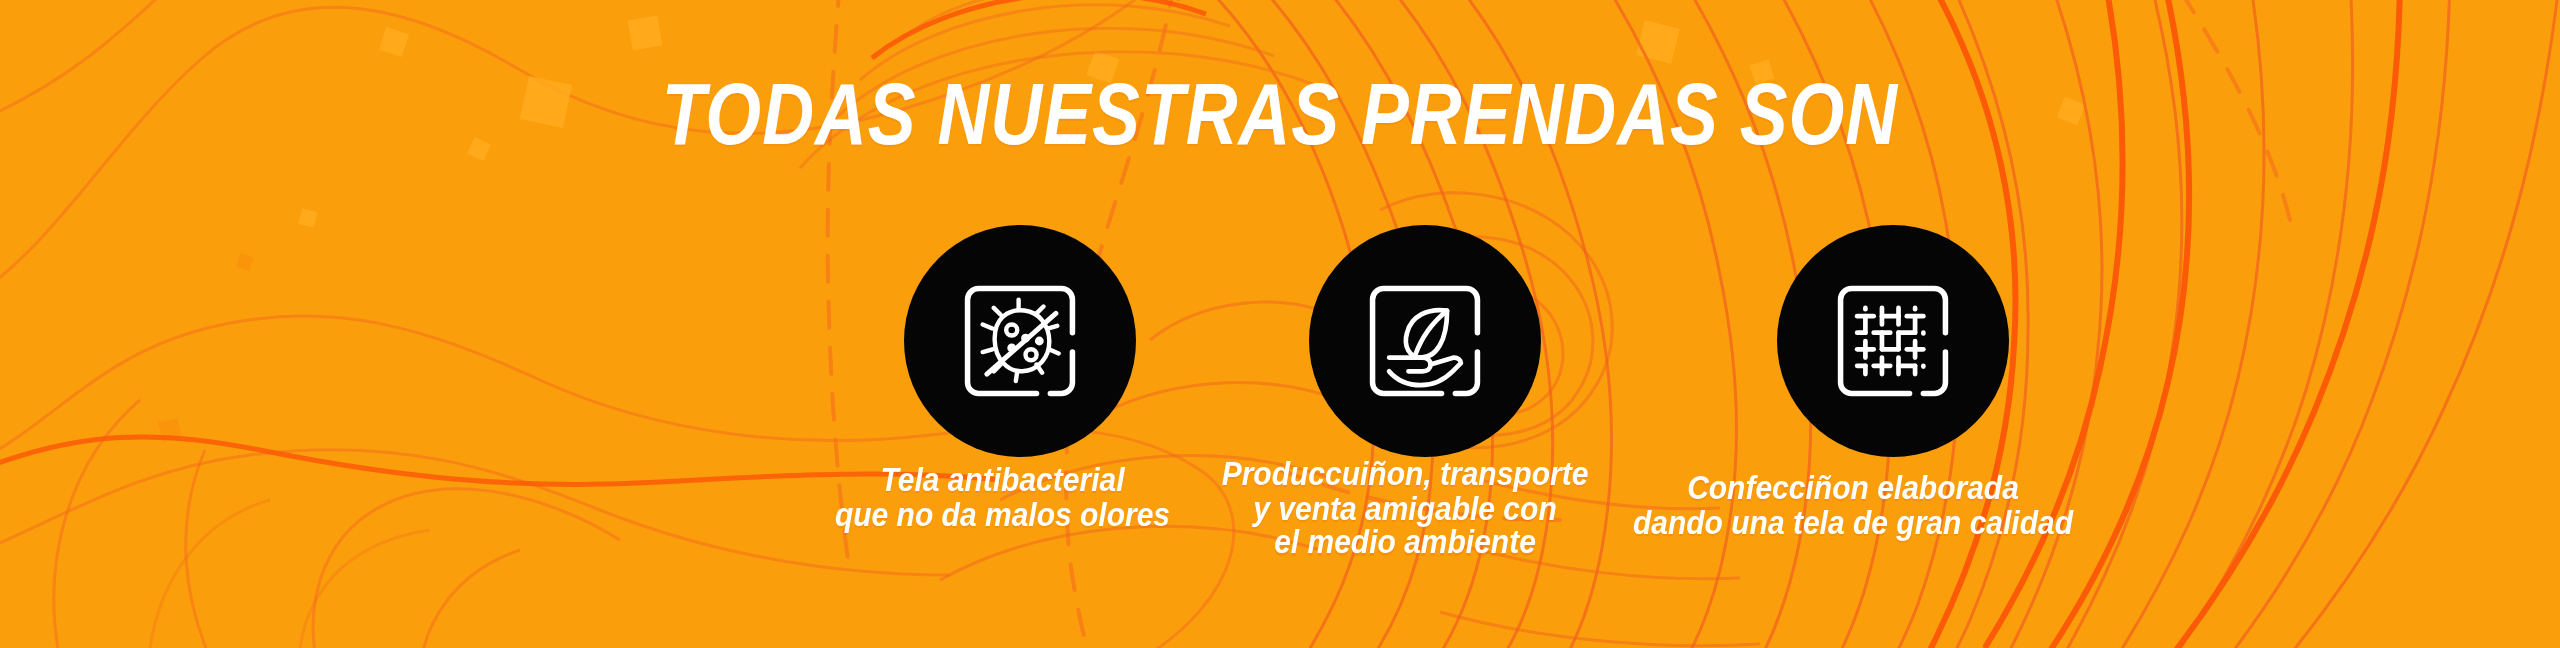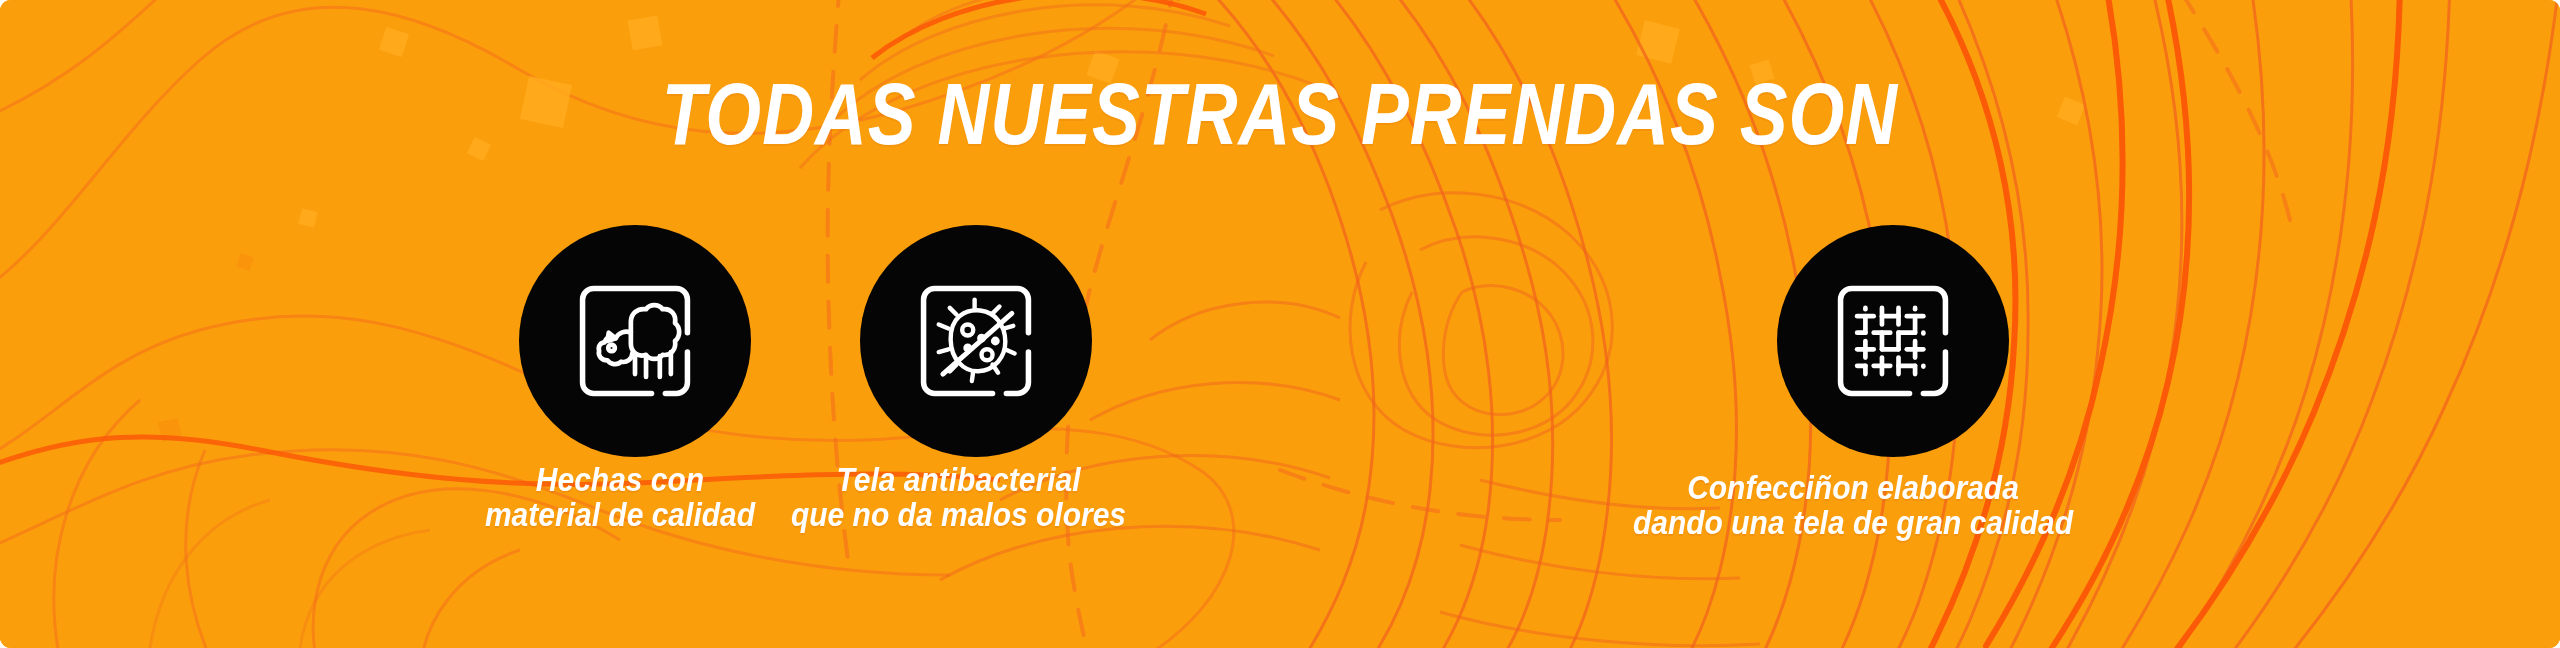--- a/index.html
+++ b/index.html
@@ -8,21 +8,20 @@
     padding: 0;
     background: #ffffff;
   }
   #banner {
     position: relative;
     width: 2560px;
     height: 648px;
     overflow: hidden;
     background: #FB9E0C;
     font-family: "Liberation Sans", sans-serif;
-    border-radius: 11px;
   }
   #bg-svg {
     position: absolute;
     inset: 0;
     width: 2560px;
     height: 648px;
     display: block;
   }
   .content-layer {
     position: absolute;
@@ -60,21 +59,21 @@
   }
   .feature {
     position: absolute;
     top: 0;
     width: 360px;
     display: flex;
     flex-direction: column;
     align-items: center;
   }
   .feature-0 { left: 455px; }
-  .feature-1 { left: 796px; }
+  .feature-1 { left: 840px; }
   .feature-2 { left: 1245px; }
   .feature-3 { left: 1713px; }
 
   .icon-circle {
     width: 232px;
     height: 232px;
     border-radius: 50%;
     background: #050505;
     display: flex;
     align-items: center;
@@ -216,38 +215,20 @@
       <path d="M300,648 C310,580 360,540 430,530"></path>
     </g>
   </svg>
 
   <div class="content-layer">
 
     <h1 id="page-title">TODAS NUESTRAS PRENDAS SON</h1>
 
     <div id="features">
 
-      <div class="feature feature-0">
-        <div class="icon-circle">
-          <svg viewBox="0 0 100 100" aria-hidden="true">
-            <g fill="none" stroke="#ffffff" stroke-width="4" stroke-linecap="round" stroke-linejoin="round">
-              <path d="M88,58 L88,80 A8,8 0 0 1 80,88 L72,88 M62,88 L20,88 A8,8 0 0 1 12,80 L12,20 A8,8 0 0 1 20,12 L80,12 A8,8 0 0 1 88,20 L88,44"></path>
-            </g>
-            <g fill="none" stroke="#ffffff" stroke-width="3.4" stroke-linecap="round" stroke-linejoin="round">
-              <path d="M47,36 C47,30 52,26 58,27 C61,23 67,23 70,27 C76,26 80,31 79,37 C83,40 83,47 79,50 C80,56 76,61 70,60 C67,64 61,64 58,60 C52,62 47,58 47,52 Z"></path>
-              <path d="M47,44 C43,42 38,44 36,48 C33,46 29,47 28,51 C25,51 23,54 24,57 C23,61 26,64 30,64 C32,67 37,68 40,65 C44,66 48,63 48,59"></path>
-              <path d="M36,48 L31,44 L30,50 Z"></path>
-              <circle cx="33" cy="55" r="2.4"></circle>
-              <path d="M50,62 L50,74 M58,62 L58,76 M68,61 L68,76 M76,58 L76,74"></path>
-            </g>
-          </svg>
-        </div>
-        <div class="caption">Hechas con
-material de calidad</div>
-      </div>
 
       <div class="feature feature-1">
         <div class="icon-circle">
           <svg viewBox="0 0 100 100" aria-hidden="true">
             <g fill="none" stroke="#ffffff" stroke-width="4" stroke-linecap="round" stroke-linejoin="round">
               <path d="M88,58 L88,80 A8,8 0 0 1 80,88 L72,88 M62,88 L20,88 A8,8 0 0 1 12,80 L12,20 A8,8 0 0 1 20,12 L80,12 A8,8 0 0 1 88,20 L88,44"></path>
             </g>
             <g fill="none" stroke="#ffffff" stroke-width="3.2" stroke-linecap="round" stroke-linejoin="round">
               <path d="M38,32 C47,25 60,27 66,35 C73,44 73,57 66,65 C58,74 45,74 38,66 C30,58 29,40 38,32 Z"></path>
               <path d="M49,26 L49,20 M62,30 L67,25 M70,41 L77,39 M71,56 L78,59 M62,67 L66,73 M48,72 L47,79 M36,67 L31,72 M30,56 L23,58 M30,41 L23,38 M36,31 L31,26"></path>
@@ -259,20 +240,38 @@
             </g>
             <g fill="none" stroke="#ffffff" stroke-width="3.6" stroke-linecap="round">
               <path d="M26,74 L76,30"></path>
             </g>
           </svg>
         </div>
         <div class="caption">Tela antibacterial
 que no da malos olores</div>
       </div>
 
+      <div class="feature feature-2">
+        <div class="icon-circle">
+          <svg viewBox="0 0 100 100" aria-hidden="true">
+            <g fill="none" stroke="#ffffff" stroke-width="4" stroke-linecap="round" stroke-linejoin="round">
+              <path d="M88,58 L88,80 A8,8 0 0 1 80,88 L72,88 M62,88 L20,88 A8,8 0 0 1 12,80 L12,20 A8,8 0 0 1 20,12 L80,12 A8,8 0 0 1 88,20 L88,44"></path>
+            </g>
+            <g fill="none" stroke="#ffffff" stroke-width="3.4" stroke-linecap="round" stroke-linejoin="round">
+              <path d="M66,28 C52,26 40,32 37,44 C34,54 39,62 47,62 C58,62 66,50 66,28 Z"></path>
+              <path d="M66,28 C56,36 48,46 43,60"></path>
+              <path d="M24,62 L48,62 C52,62 54,64 54,67 C54,70 52,72 48,72 L38,72"></path>
+              <path d="M24,72 C30,79 38,82 47,82 C56,82 64,78 70,72 C74,68 76,66 76,66 C76,64 74,62 71,62 L54,67"></path>
+            </g>
+          </svg>
+        </div>
+        <div class="caption">Produccuiñon, transporte
+y venta amigable con
+el medio ambiente</div>
+      </div>
 
       <div class="feature feature-3">
         <div class="icon-circle">
           <svg viewBox="0 0 100 100" aria-hidden="true">
             <g fill="none" stroke="#ffffff" stroke-width="4" stroke-linecap="round" stroke-linejoin="round">
               <path d="M88,58 L88,80 A8,8 0 0 1 80,88 L72,88 M62,88 L20,88 A8,8 0 0 1 12,80 L12,20 A8,8 0 0 1 20,12 L80,12 A8,8 0 0 1 88,20 L88,44"></path>
             </g>
             <g stroke="#ffffff" stroke-width="3.4" stroke-linecap="round">
 
               <path d="M30,26 L30,27"></path>

